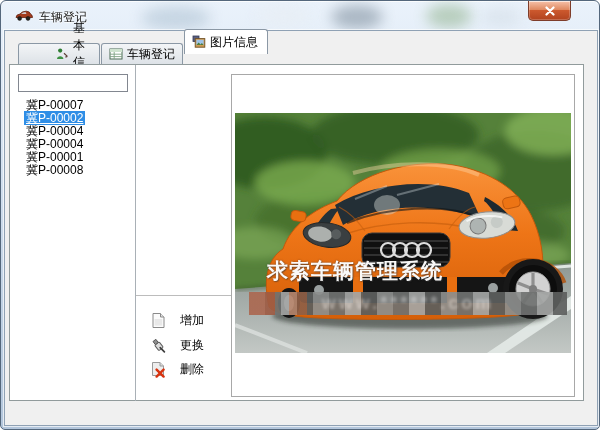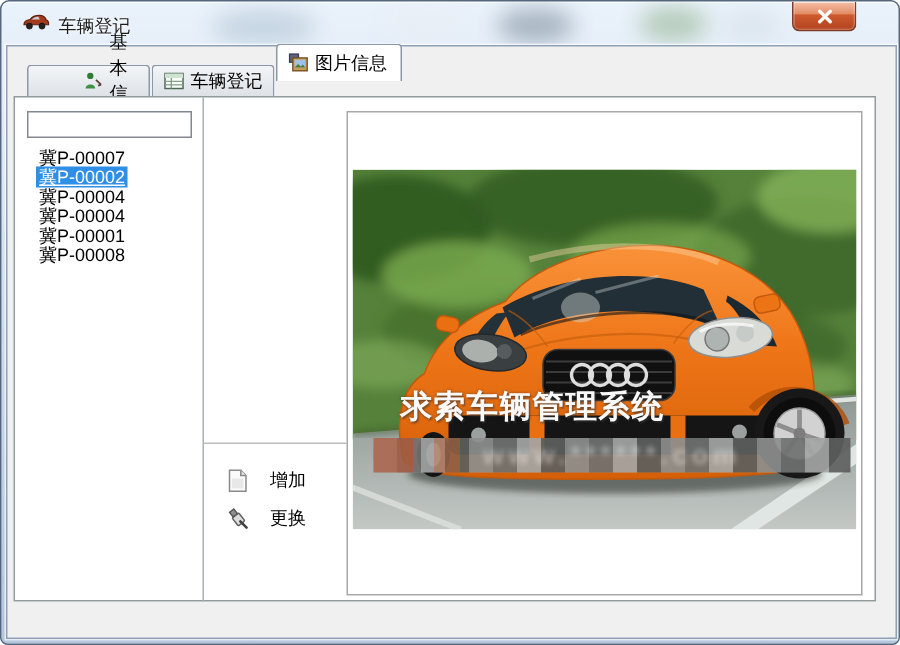--- a/index.html
+++ b/index.html
@@ -194,20 +194,28 @@
       <svg viewBox="0 0 17 17">
         <g transform="rotate(-38 8 8)">
           <rect x="5.2" y="6.2" width="5.6" height="6.8" rx="1" fill="#dcdcdc" stroke="#5f5f5f" stroke-width="1"></rect>
           <rect x="6.2" y="2.2" width="3.6" height="4" fill="#8e8e8e" stroke="#555" stroke-width="0.9"></rect>
         </g>
         <path d="M10.2 10.6 l4.2 4.2" stroke="#3f3f3f" stroke-width="1.7" stroke-linecap="round"></path>
       </svg>
       <span>更换</span>
     </button>
 
+    <button class="action-btn" style="top:294px;">
+      <svg viewBox="0 0 17 17">
+        <path d="M2.5 1.5 h7.5 l3.5 3.5 v9.5 h-11 z" fill="#ededed" stroke="#9a9a9a" stroke-width="1"></path>
+        <path d="M10 1.5 v3.5 h3.5" fill="#dcdcdc" stroke="#9a9a9a" stroke-width="1"></path>
+        <path d="M6.6 8.6 l7 7 M13.6 8.6 l-7 7" stroke="#d8330f" stroke-width="2.4" stroke-linecap="round"></path>
+      </svg>
+      <span>删除</span>
+    </button>
 
     <div class="pic-panel">
       <div class="photo">
         <svg width="336" height="240" viewBox="0 0 336 240">
           <defs>
             <filter id="b4">
                 <feGaussianBlur stdDeviation="4"></feGaussianBlur>
               </filter>
             <filter id="b2">
                 <feGaussianBlur stdDeviation="2"></feGaussianBlur>

